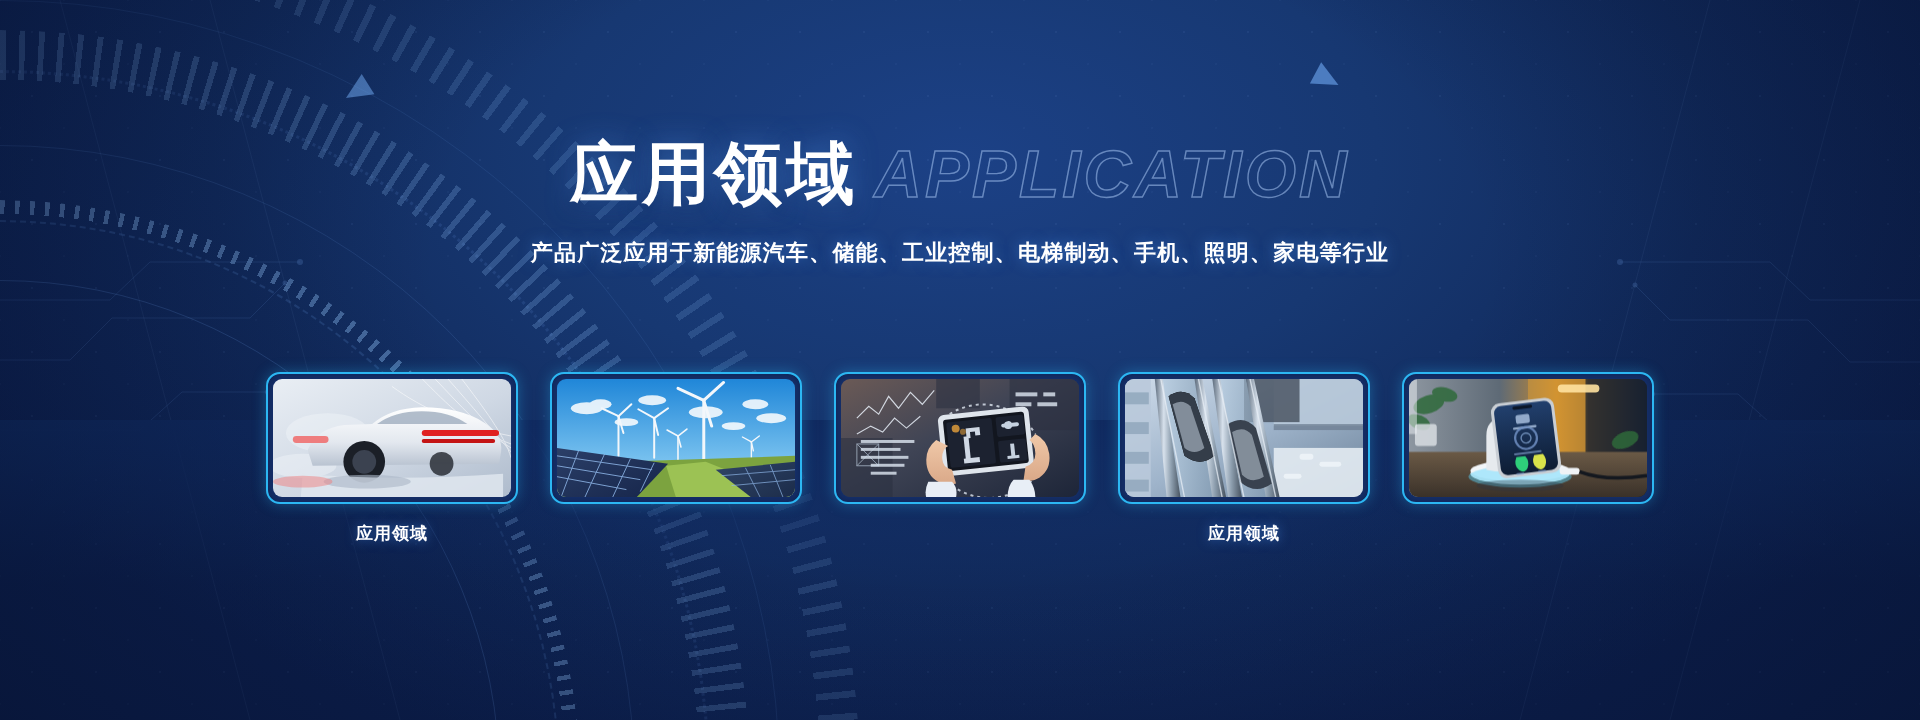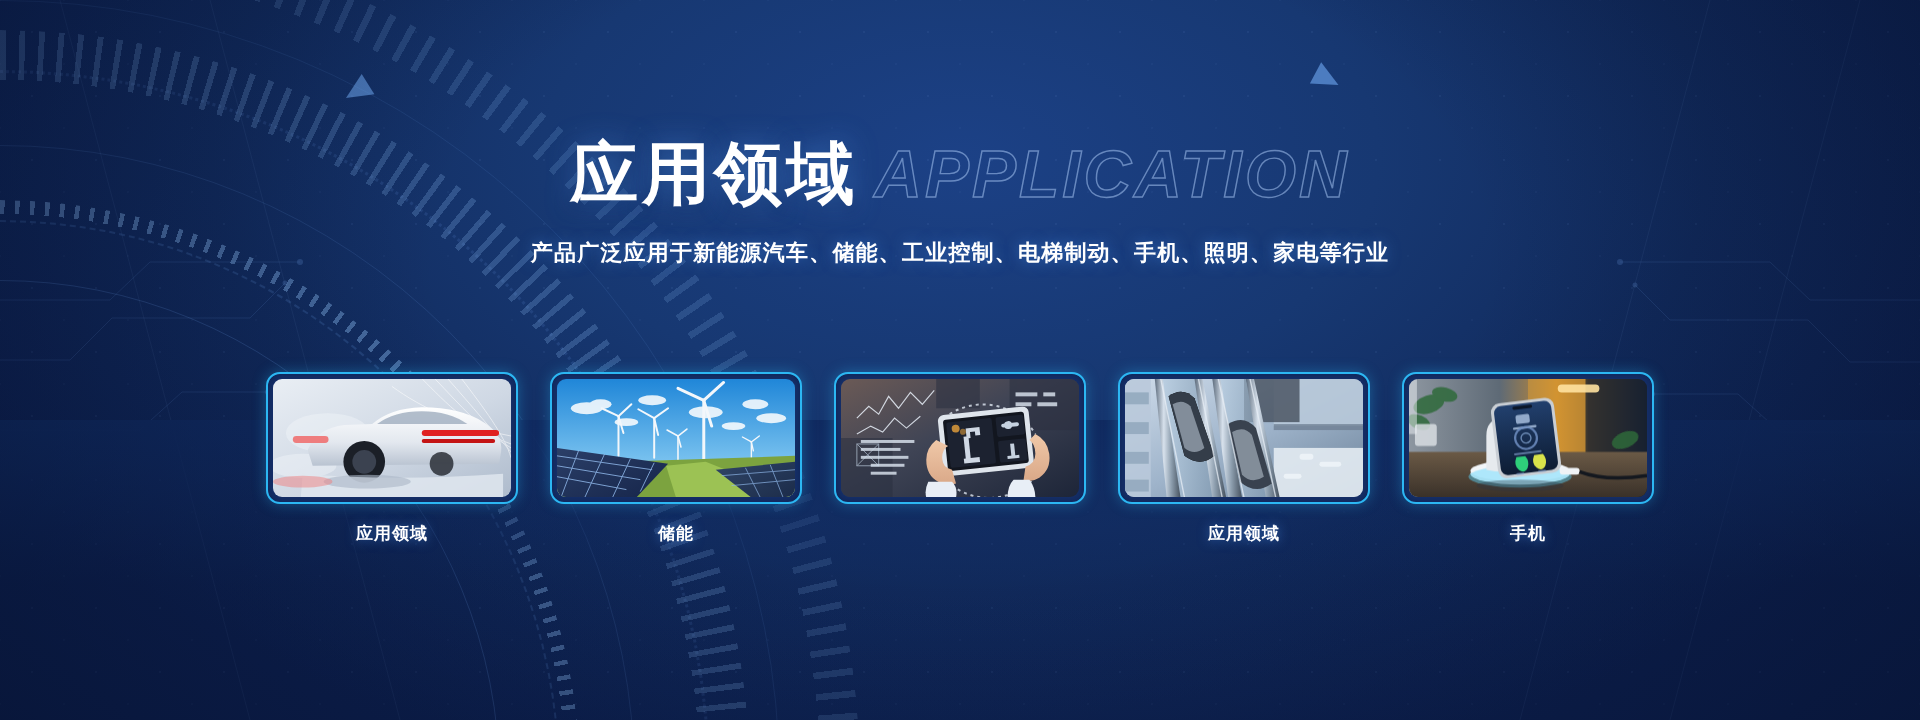--- a/index.html
+++ b/index.html
@@ -279,21 +279,20 @@
             <path d="M160 92 L240 84 L240 120 L196 120 Z" fill="url(#panel)" opacity=".95"></path>
             <g stroke="#8fb6e8" stroke-width="1" opacity=".7">
               <path d="M166 98 L240 92"></path>
                 <path d="M176 108 L240 102"></path>
               <path d="M190 90 L205 120"></path>
                 <path d="M215 87 L228 120"></path>
             </g>
           </svg>
         </div>
       </div>
-      <div class="card-label">储能</div>
     </div>
 
     <div class="card">
       <div class="frame">
         <div class="thumb">
           <svg viewBox="0 0 240 120" preserveAspectRatio="xMidYMid slice">
             <defs>
               <linearGradient id="indBg" x1="0" y1="0" x2="1" y2="1">
                 <stop offset="0" stop-color="#6b5a56"></stop>
                   <stop offset="45%" stop-color="#3f4455"></stop>
@@ -488,17 +487,16 @@
               <rect x="104" y="94" width="8" height="2" rx="1" fill="#7e9bc6" opacity=".6"></rect>
               <rect x="126" y="94" width="8" height="2" rx="1" fill="#7e9bc6" opacity=".6"></rect>
             </g>
 
             <rect x="152" y="90" width="20" height="7" rx="3" fill="#f0f3f6"></rect>
             <path d="M172 94 q26 10 68 4" stroke="#14181f" stroke-width="3.5" fill="none"></path>
             <ellipse cx="112" cy="108" rx="44" ry="6" fill="#2b3441" opacity=".35"></ellipse>
           </svg>
         </div>
       </div>
-      <div class="card-label">手机</div>
     </div>
 
   </div>
 </div>
 
 </body></html>

